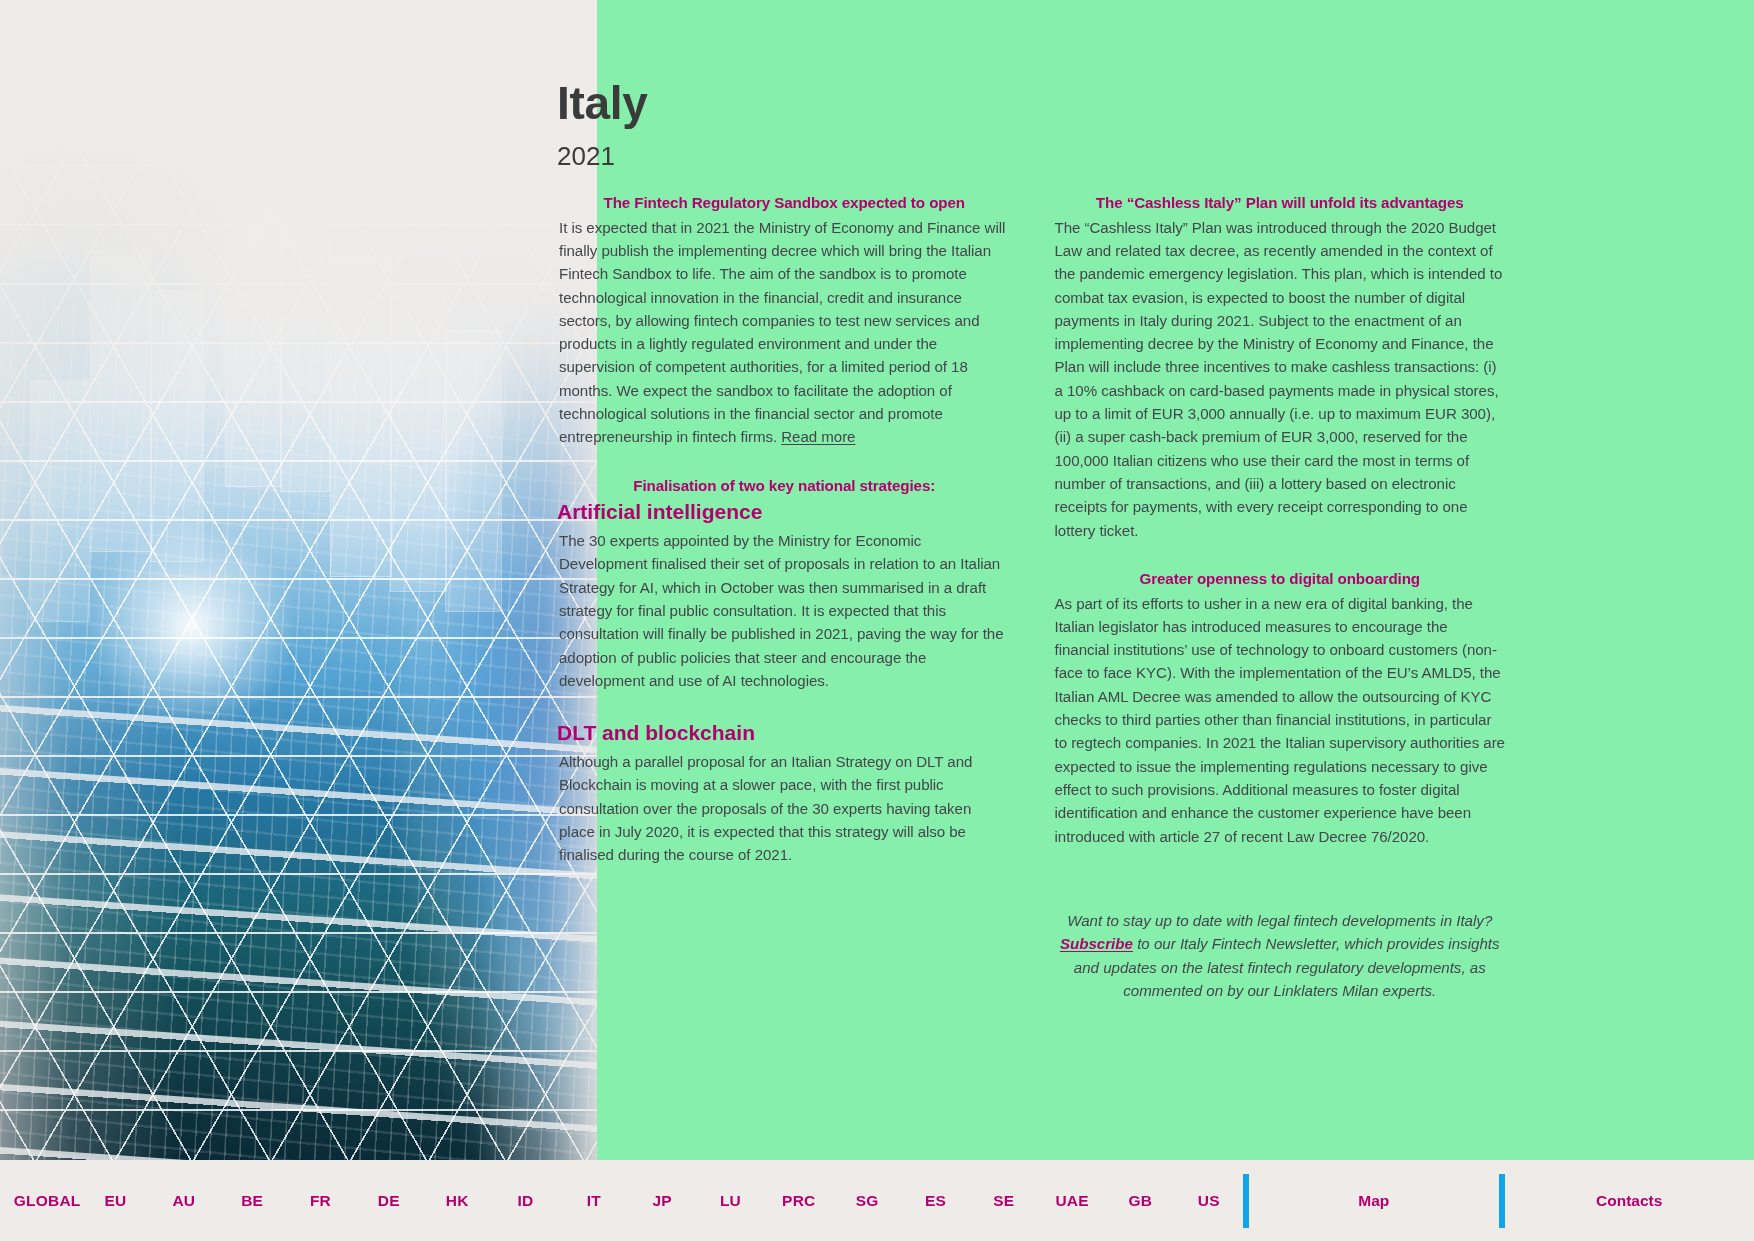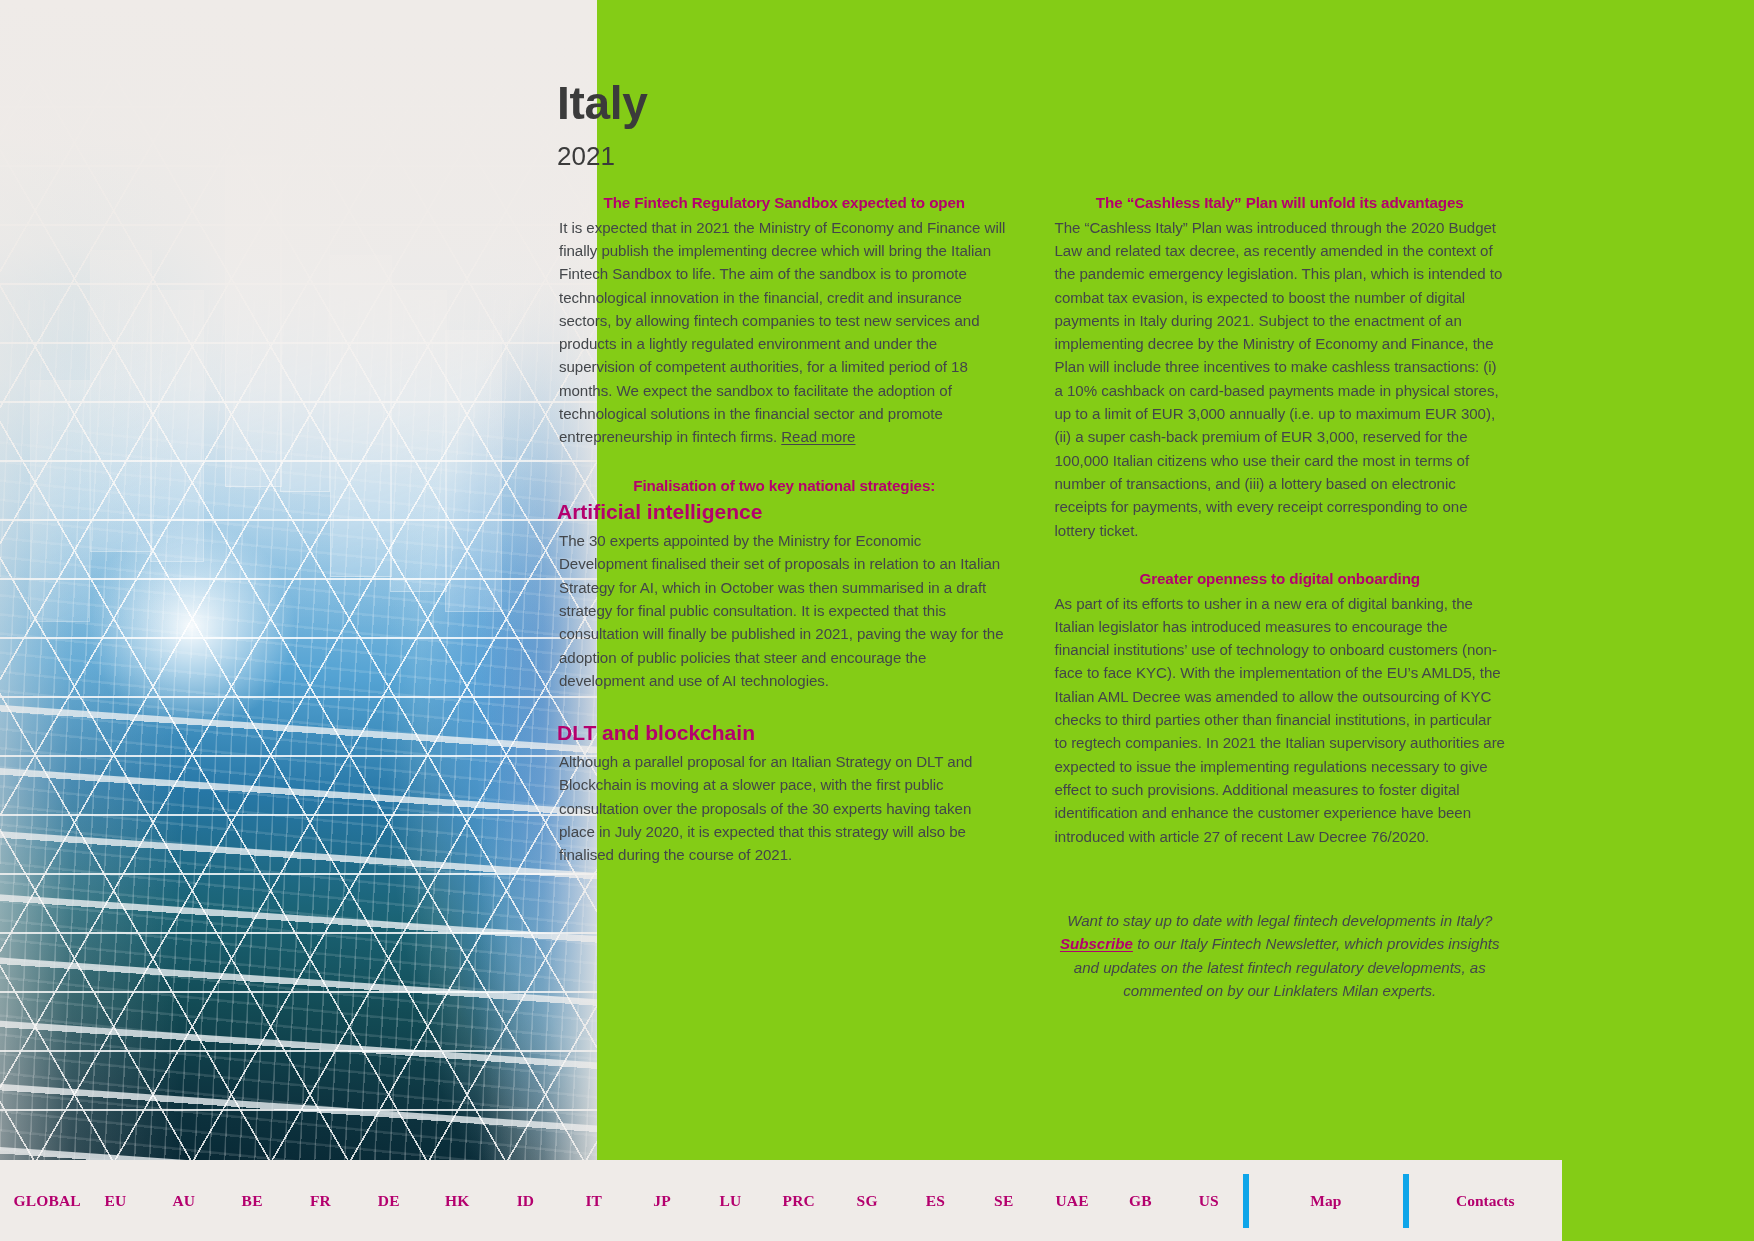--- a/index.html
+++ b/index.html
@@ -8,21 +8,21 @@
     background: #efebe8;
   }
   body {
     font-family: "Liberation Sans", sans-serif;
     -webkit-font-smoothing: antialiased;
   }
   .page {
     position: relative;
     width: 1754px;
     height: 1241px;
-    background: #84cc16;
+    background: #86efac;
     overflow: hidden;
   }
 
   
   .hero {
     position: absolute;
     left: 0;
     top: 0;
     width: 597px;
     height: 1160px;
@@ -222,26 +222,25 @@
     text-decoration: underline;
     text-underline-offset: 2px;
   }
   .gap-30 { height: 31px; }
 
   
   .footer-nav {
     position: absolute;
     left: 0;
     bottom: 0;
-    width: 1562px;
+    width: 1754px;
     height: 81px;
     background: #efebe8;
     display: flex;
     align-items: center;
-    font-family: Liberation Serif, serif;
   }
   .nav-left {
     display: flex;
     align-items: center;
     width: 1243px;
     padding-left: 13px;
     box-sizing: border-box;
   }
   .nav-item {
     flex: 1 1 0;

